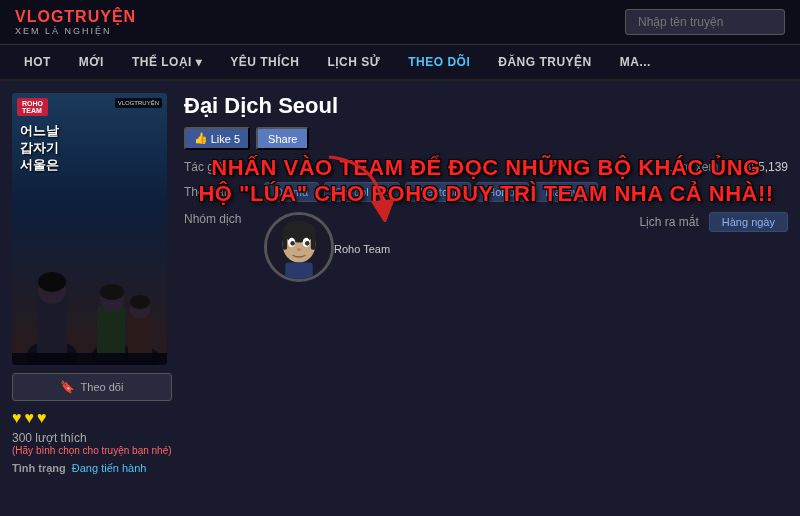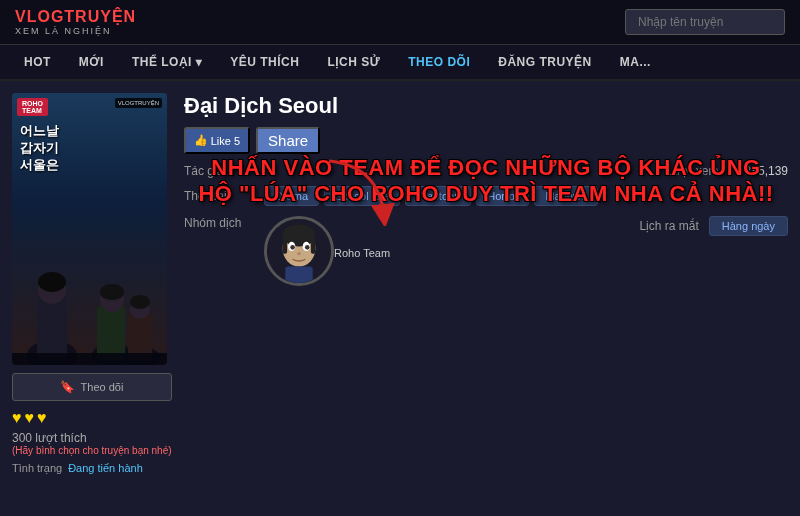--- a/index.html
+++ b/index.html
@@ -164,21 +164,21 @@
     }
     .likes-link { color: #ff6666; font-size: 10px; }
 
     .status-row {
       margin-top: 6px;
       display: flex;
       gap: 6px;
       font-size: 11px;
       color: #ccc;
     }
-    .status-label { color: #999; }
+    .status-label { color: #999; font-weight: bold; }
     .status-value { color: #4fc3f7; text-align: right; }
 
     
     .right-panel {
       flex: 1;
       position: relative;
     }
     .manga-title {
       font-size: 22px;
       font-weight: bold;
@@ -199,21 +199,21 @@
       padding: 3px 8px;
       border-radius: 3px;
       cursor: pointer;
       display: flex;
       align-items: center;
       gap: 3px;
     }
     .share-btn {
       background: #5a7abf;
       color: #fff;
-      font-size: 15px;
+      font-size: 11px;
       padding: 3px 10px;
       border-radius: 3px;
       cursor: pointer;
     }
 
     
     .overlay-text {
       position: absolute;
       top: 62px;
       left: 0;

